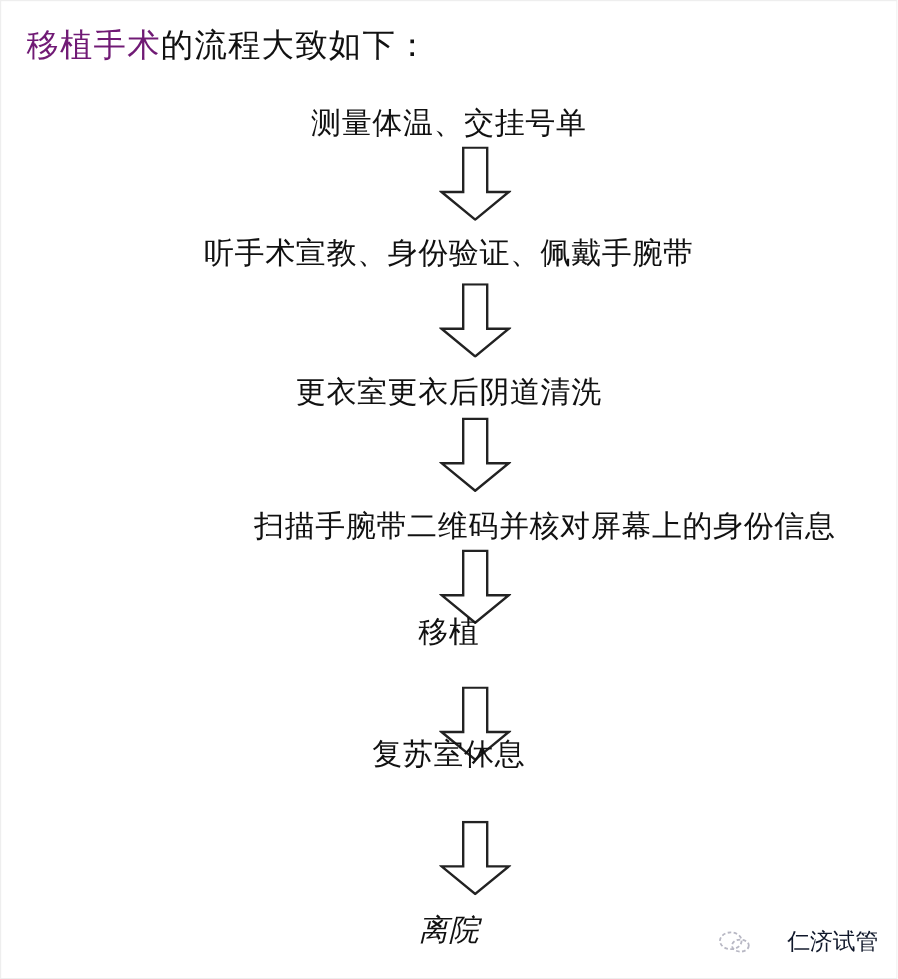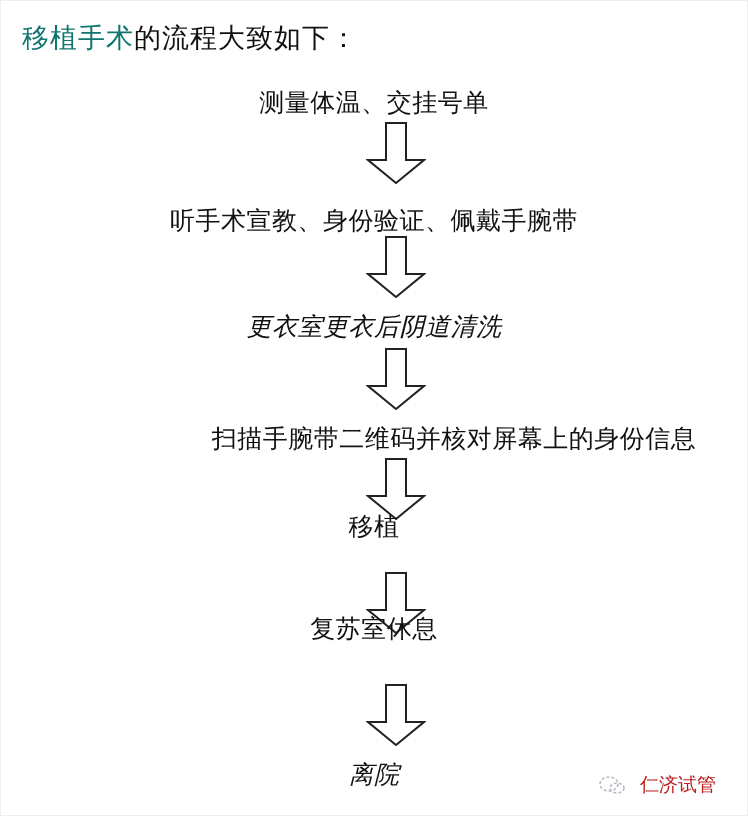--- a/index.html
+++ b/index.html
@@ -11,56 +11,56 @@
     position: relative;
   }
   .frame {
     position: absolute; left: 0; top: 0; width: 746px; height: 814px;
     border: 1px solid #eeeeee;
   }
   .title {
     position: absolute; left: 22px; top: 20px;
     font-size: 27px; letter-spacing: 1px; white-space: nowrap;
   }
-  .title .red { color: #0f766e; }
+  .title .red { color: #701a75; }
   .step {
     position: absolute; left: 0; width: 748px; text-align: center;
     font-size: 25px; white-space: nowrap; letter-spacing: 0.5px;
   }
   .arrow { position: absolute; width: 60px; height: 62px; }
   .arrow svg { display: block; }
   .watermark {
     position: absolute; left: 598px; top: 772px;
-    display: flex; align-items: center; gap: 14px;
-    color: #b91c1c; font-size: 19px;
+    display: flex; align-items: center; gap: 30px;
+    color: #0f172a; font-size: 19px;
   }
   .watermark .wm-icon { width: 28px; height: 20px; }
 </style>
 </head>
 <body>
 
 <div class="frame"></div>
 
 <div class="title"><span class="red">移植手术</span><span>的流程大致如下：</span></div>
 
 <div class="step" style="top:86px;">测量体温、交挂号单</div>
 <div class="arrow" style="left:366px;top:122px;">
   <svg width="60" height="62" viewBox="0 0 60 62">
       <path d="M20 1 H40 V38 H58 L30 61 L2 38 H20 Z" fill="#fff" stroke="#222" stroke-width="2"></path>
     </svg>
 </div>
 
-<div class="step" style="top:204px;">听手术宣教、身份验证、佩戴手腕带</div>
+<div class="step" style="top:194px;">听手术宣教、身份验证、佩戴手腕带</div>
 <div class="arrow" style="left:366px;top:236px;">
   <svg width="60" height="62" viewBox="0 0 60 62">
       <path d="M20 1 H40 V38 H58 L30 61 L2 38 H20 Z" fill="#fff" stroke="#222" stroke-width="2"></path>
     </svg>
 </div>
 
-<div class="step" style="top:310px;font-style:italic;">更衣室更衣后阴道清洗</div>
+<div class="step" style="top:310px;">更衣室更衣后阴道清洗</div>
 <div class="arrow" style="left:366px;top:348px;">
   <svg width="60" height="62" viewBox="0 0 60 62">
       <path d="M20 1 H40 V38 H58 L30 61 L2 38 H20 Z" fill="#fff" stroke="#222" stroke-width="2"></path>
     </svg>
 </div>
 
 <div class="step" style="top:422px;left:80px;">扫描手腕带二维码并核对屏幕上的身份信息</div>
 <div class="arrow" style="left:366px;top:458px;">
   <svg width="60" height="62" viewBox="0 0 60 62">
       <path d="M20 1 H40 V38 H58 L30 61 L2 38 H20 Z" fill="#fff" stroke="#222" stroke-width="2"></path>

